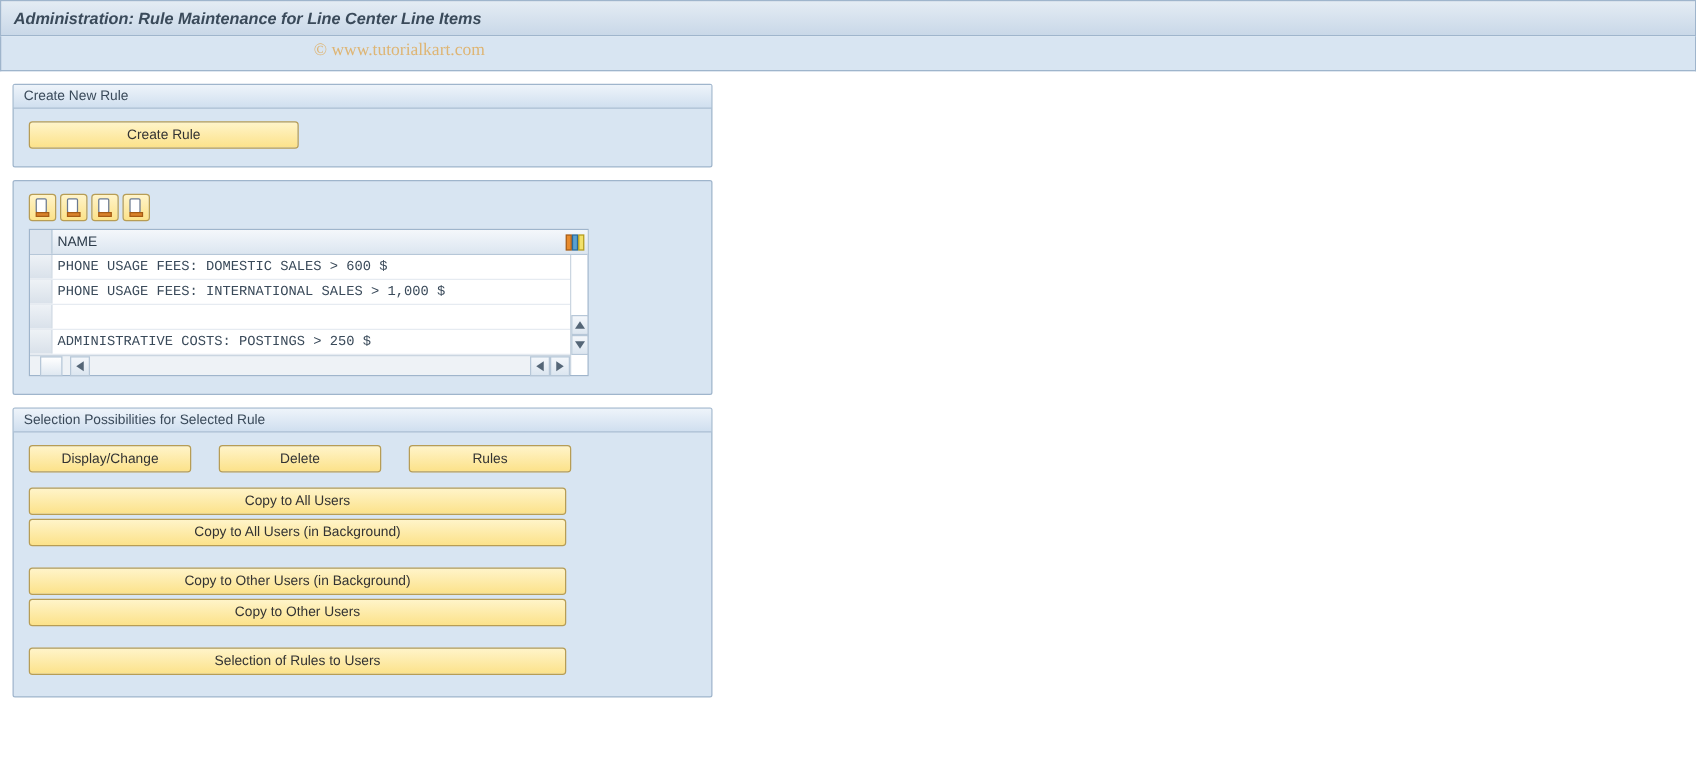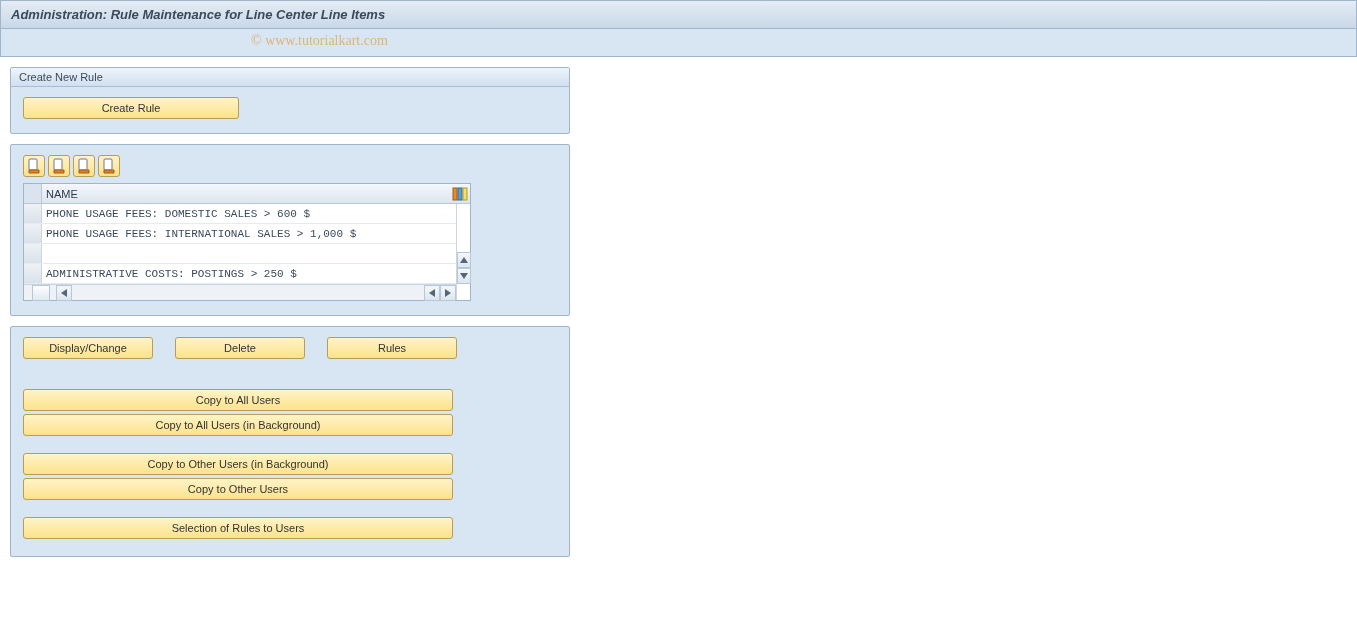--- a/index.html
+++ b/index.html
@@ -161,21 +161,21 @@
     border:1px solid #b6c7d8;
     background: linear-gradient(#f4f7fb, #dce6f0);
     display:flex;align-items:center;justify-content:center;
   }
   .tri { width:0;height:0;border-style:solid; }
   .tri-l { border-width:4px 6px 4px 0; border-color: transparent #556677 transparent transparent; }
   .tri-r { border-width:4px 0 4px 6px; border-color: transparent transparent transparent #556677; }
   .tri-u { border-width:0 4px 6px 4px; border-color: transparent transparent #556677 transparent; }
   .tri-d { border-width:6px 4px 0 4px; border-color: #556677 transparent transparent transparent; }
 
-  .actions-row { display:flex; gap: 22px; margin-bottom: 30px; }
+  .actions-row { display:flex; gap: 22px; margin-bottom: 12px; }
   .actions-row .sap-btn { width: 130px; }
   .wide-btn { width: 430px; margin-bottom: 3px; }
   .wide-stack { margin-bottom: 14px; }
 
   .doc-svg { width:16px; height:16px; }
   .colgrid-svg { width:16px;height:16px; }
 </style>
 </head>
 <body>
 
@@ -281,20 +281,21 @@
                   <div class="tri tri-d"></div>
                 </div>
               <div style="height:16px"></div>
             </div>
           </div>
         </div>
       </div>
     </div>
 
     <div class="groupbox">
+      <div class="groupbox-title">Selection Possibilities for Selected Rule</div>
       <div class="groupbox-body">
         <div class="actions-row">
           <button class="sap-btn">
             <span>Display/Change</span>
           </button>
           <button class="sap-btn">
             <span>Delete</span>
           </button>
           <button class="sap-btn">
             <span>Rules</span>

